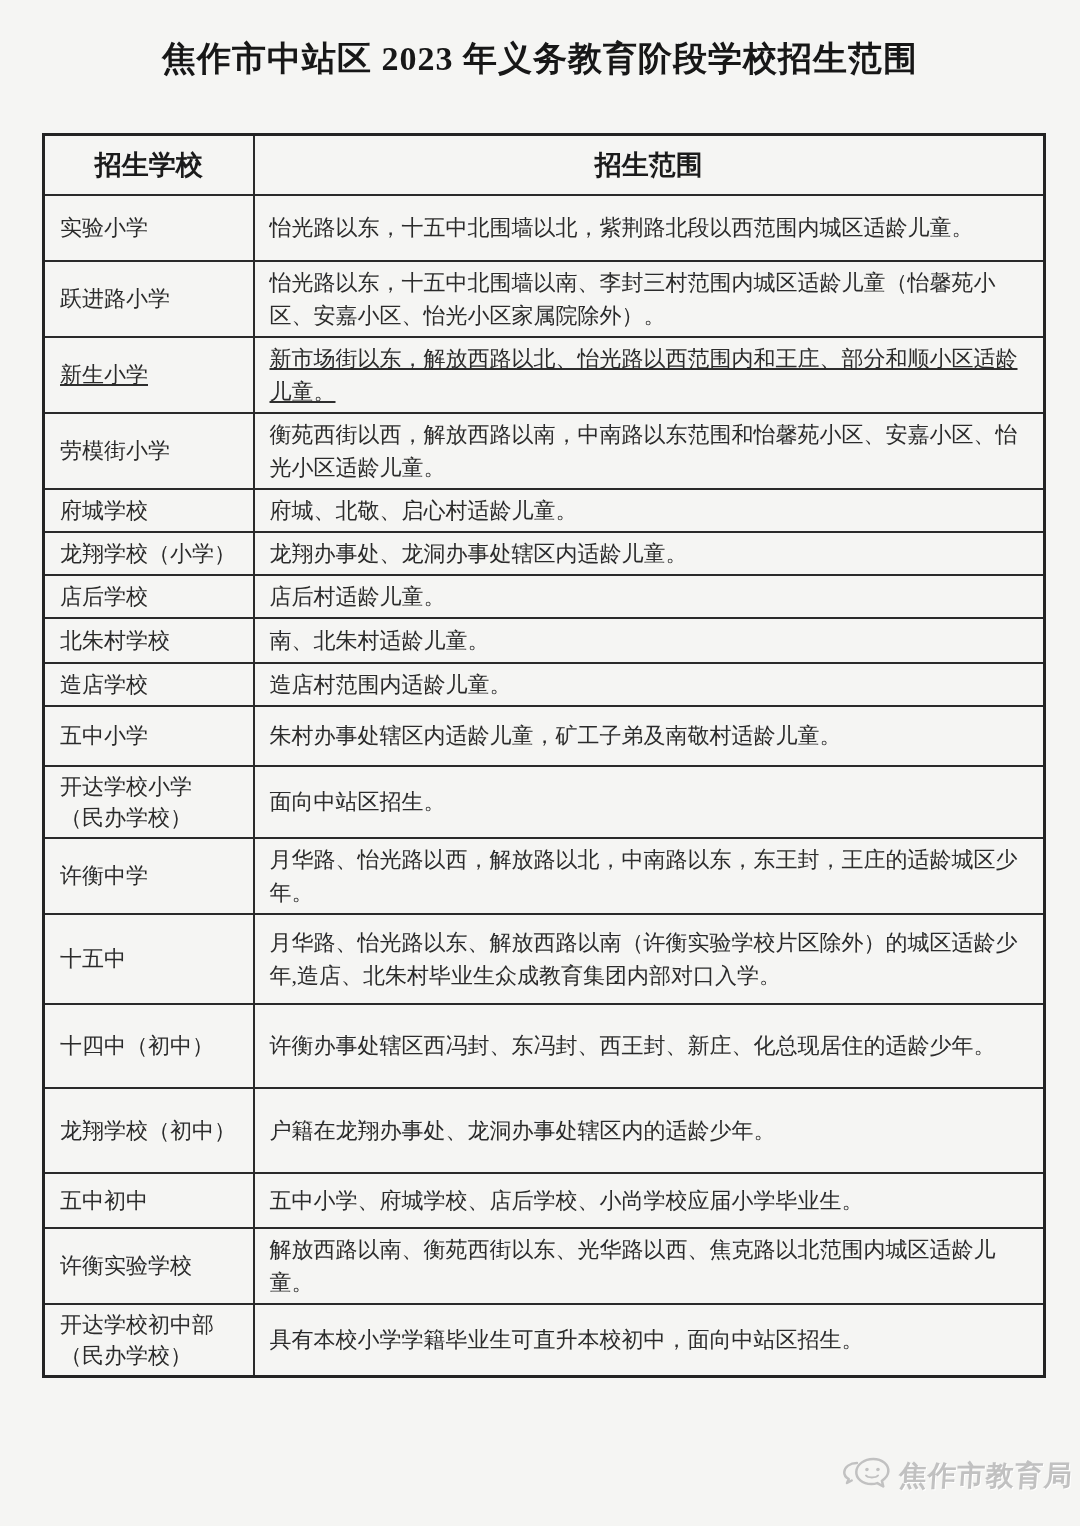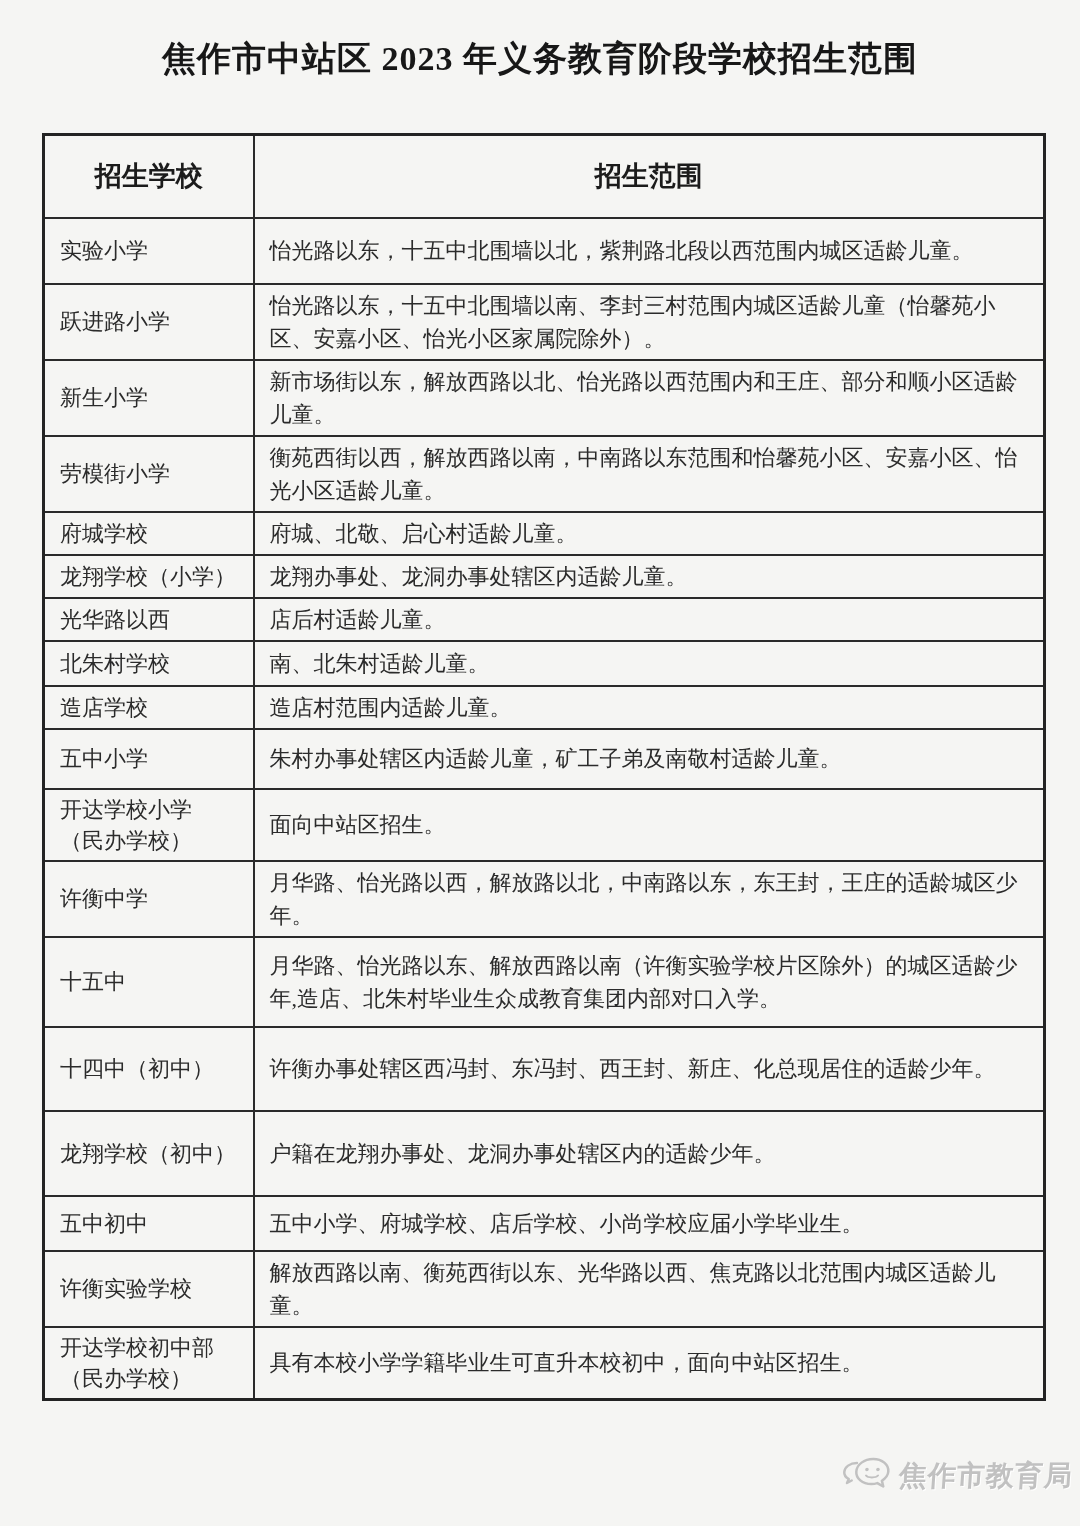--- a/index.html
+++ b/index.html
@@ -72,52 +72,52 @@
 <body>
 
 <h1 class="page-title">焦作市中站区 2023 年义务教育阶段学校招生范围</h1>
 
 <table class="enroll">
   <colgroup>
       <col class="c-school">
       <col class="c-range">
     </colgroup>
   <thead>
-    <tr style="height:83px;">
+    <tr style="height:60px;">
       <th>招生学校</th>
       <th>招生范围</th>
     </tr>
   </thead>
   <tbody>
     <tr style="height:66px;">
       <td class="school">实验小学</td>
       <td class="range">怡光路以东，十五中北围墙以北，紫荆路北段以西范围内城区适龄儿童。</td>
     </tr>
     <tr style="height:66px;">
       <td class="school">跃进路小学</td>
       <td class="range">怡光路以东，十五中北围墙以南、李封三村范围内城区适龄儿童（怡馨苑小区、安嘉小区、怡光小区家属院除外）。</td>
     </tr>
-    <tr style="height:67px;">
+    <tr style="height:67px;text-decoration:underline;">
       <td class="school">新生小学</td>
       <td class="range">新市场街以东，解放西路以北、怡光路以西范围内和王庄、部分和顺小区适龄儿童。</td>
     </tr>
     <tr style="height:66px;">
       <td class="school">劳模街小学</td>
       <td class="range">衡苑西街以西，解放西路以南，中南路以东范围和怡馨苑小区、安嘉小区、怡光小区适龄儿童。</td>
     </tr>
     <tr style="height:42px;">
       <td class="school">府城学校</td>
       <td class="range">府城、北敬、启心村适龄儿童。</td>
     </tr>
     <tr style="height:42px;">
       <td class="school">龙翔学校（小学）</td>
       <td class="range">龙翔办事处、龙洞办事处辖区内适龄儿童。</td>
     </tr>
     <tr style="height:43px;">
-      <td class="school">光华路以西</td>
+      <td class="school">店后学校</td>
       <td class="range">店后村适龄儿童。</td>
     </tr>
     <tr style="height:45px;">
       <td class="school">北朱村学校</td>
       <td class="range">南、北朱村适龄儿童。</td>
     </tr>
     <tr style="height:36px;">
       <td class="school">造店学校</td>
       <td class="range">造店村范围内适龄儿童。</td>
     </tr>

